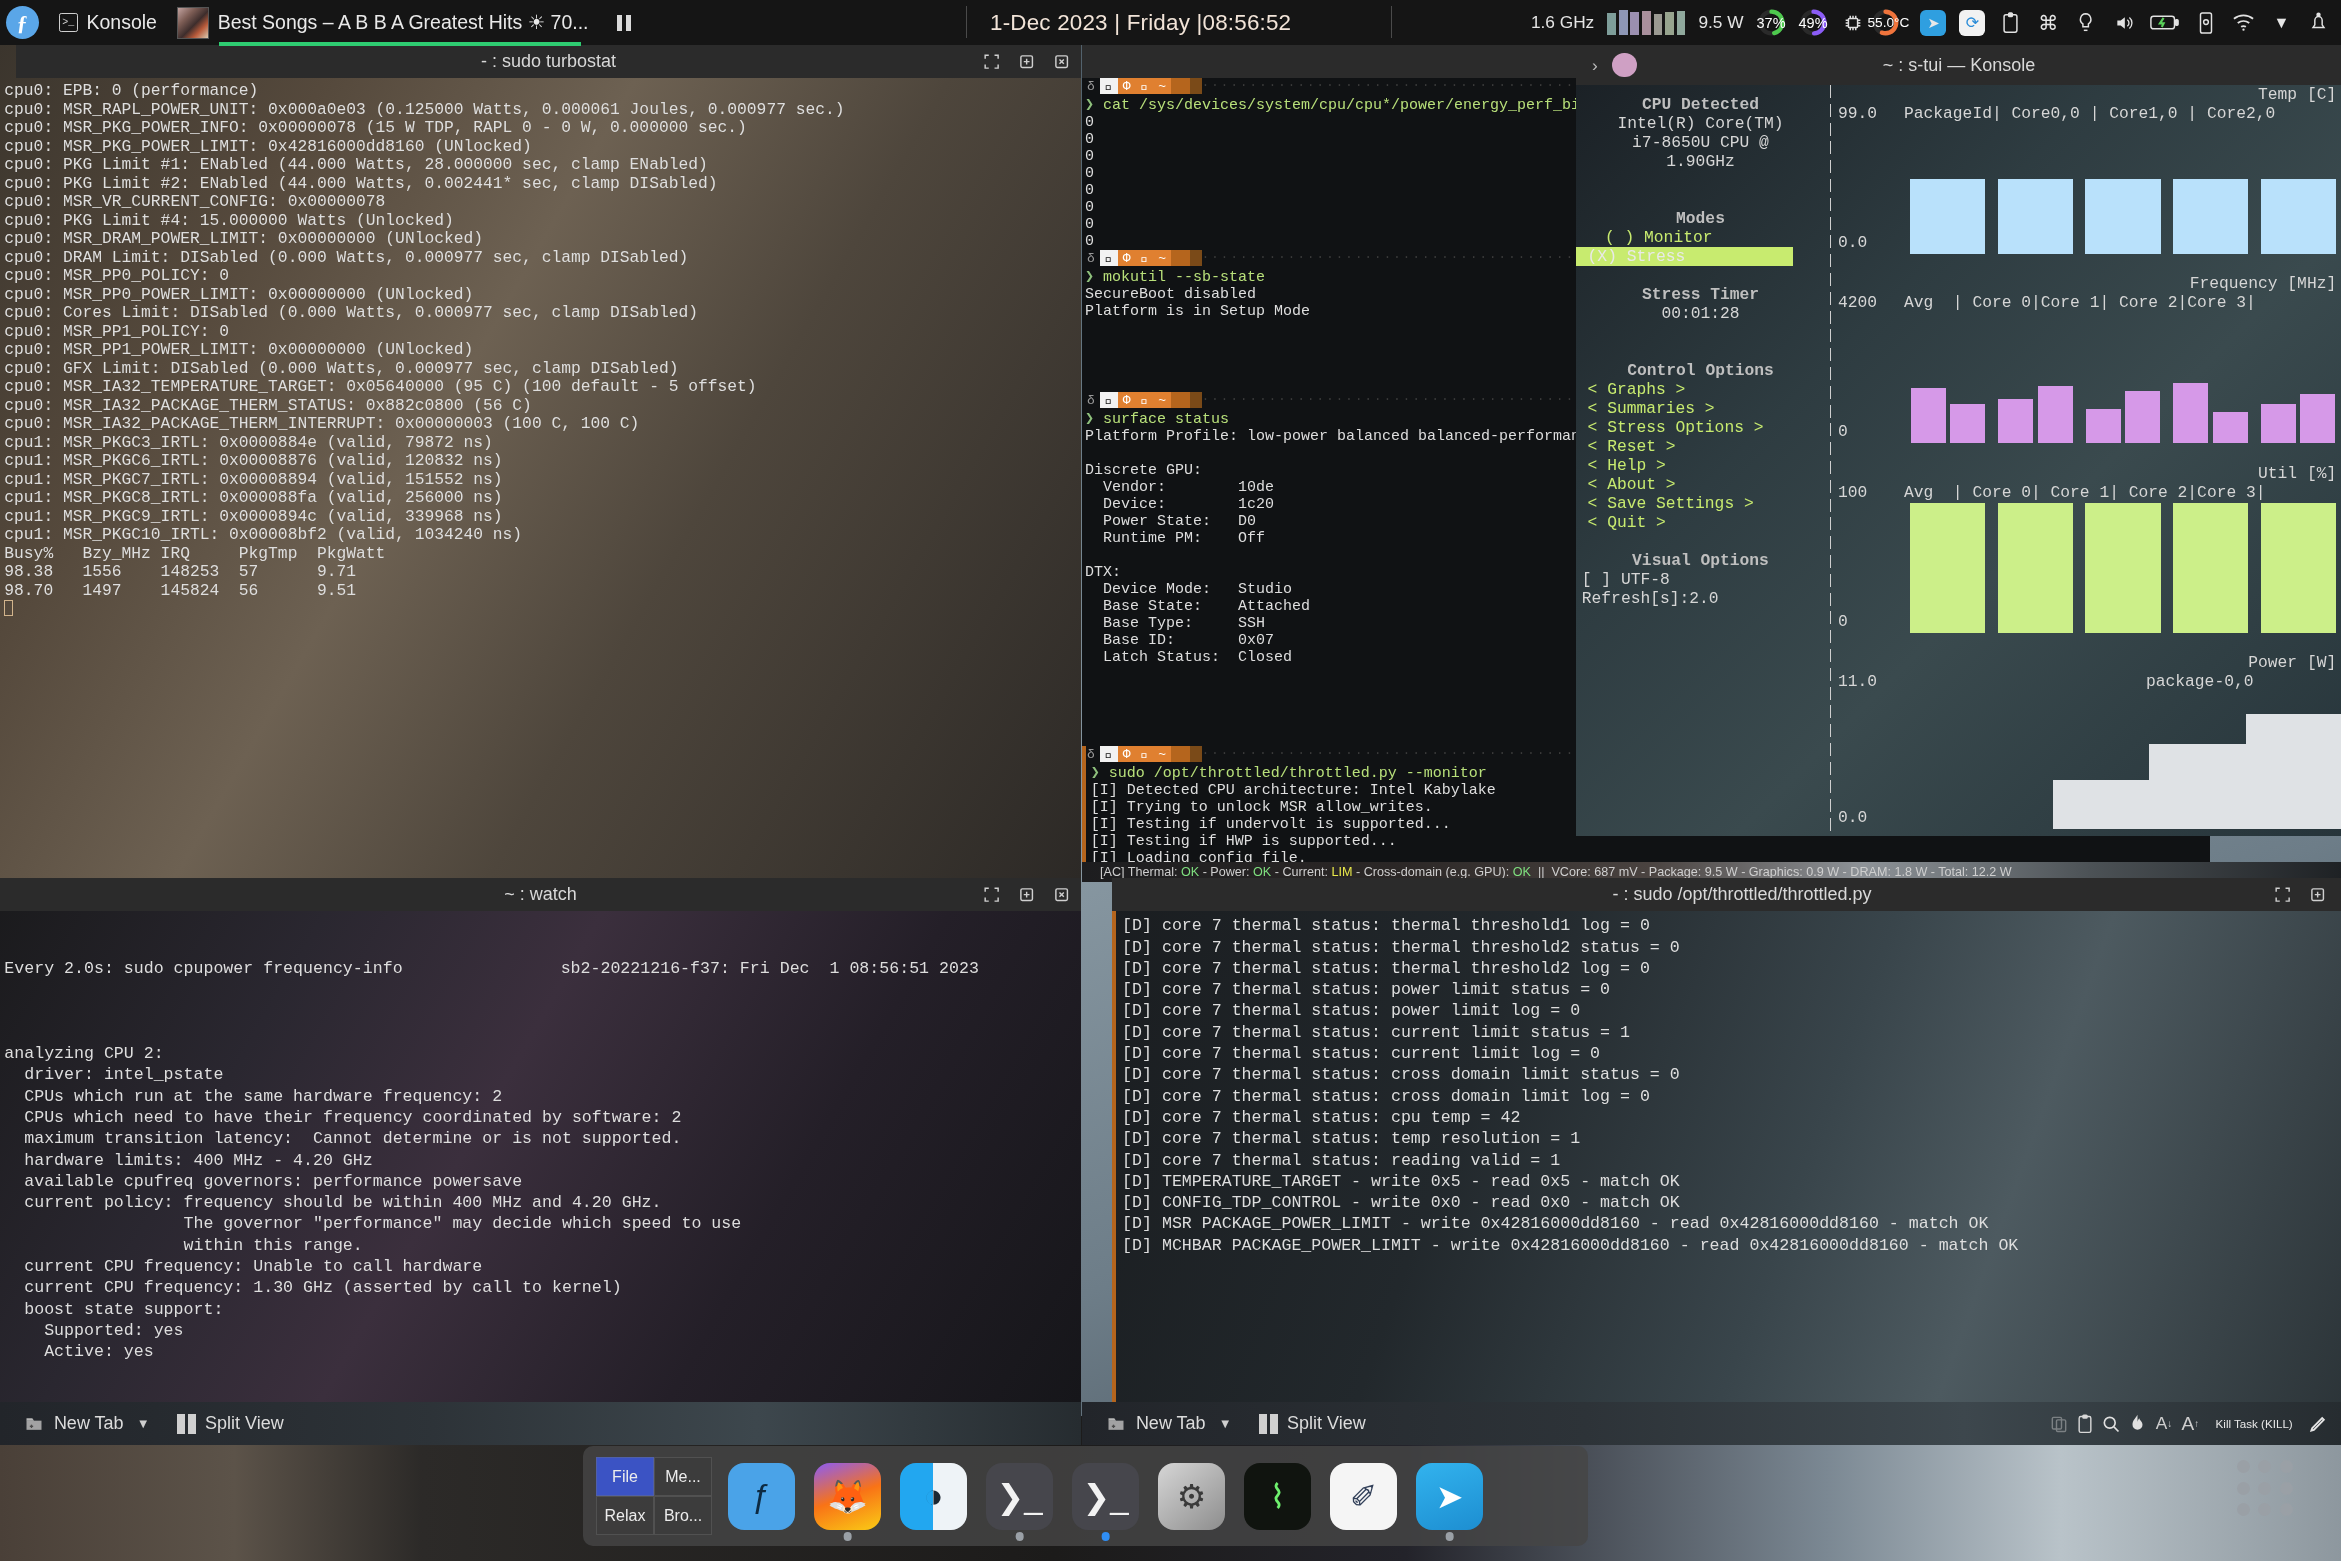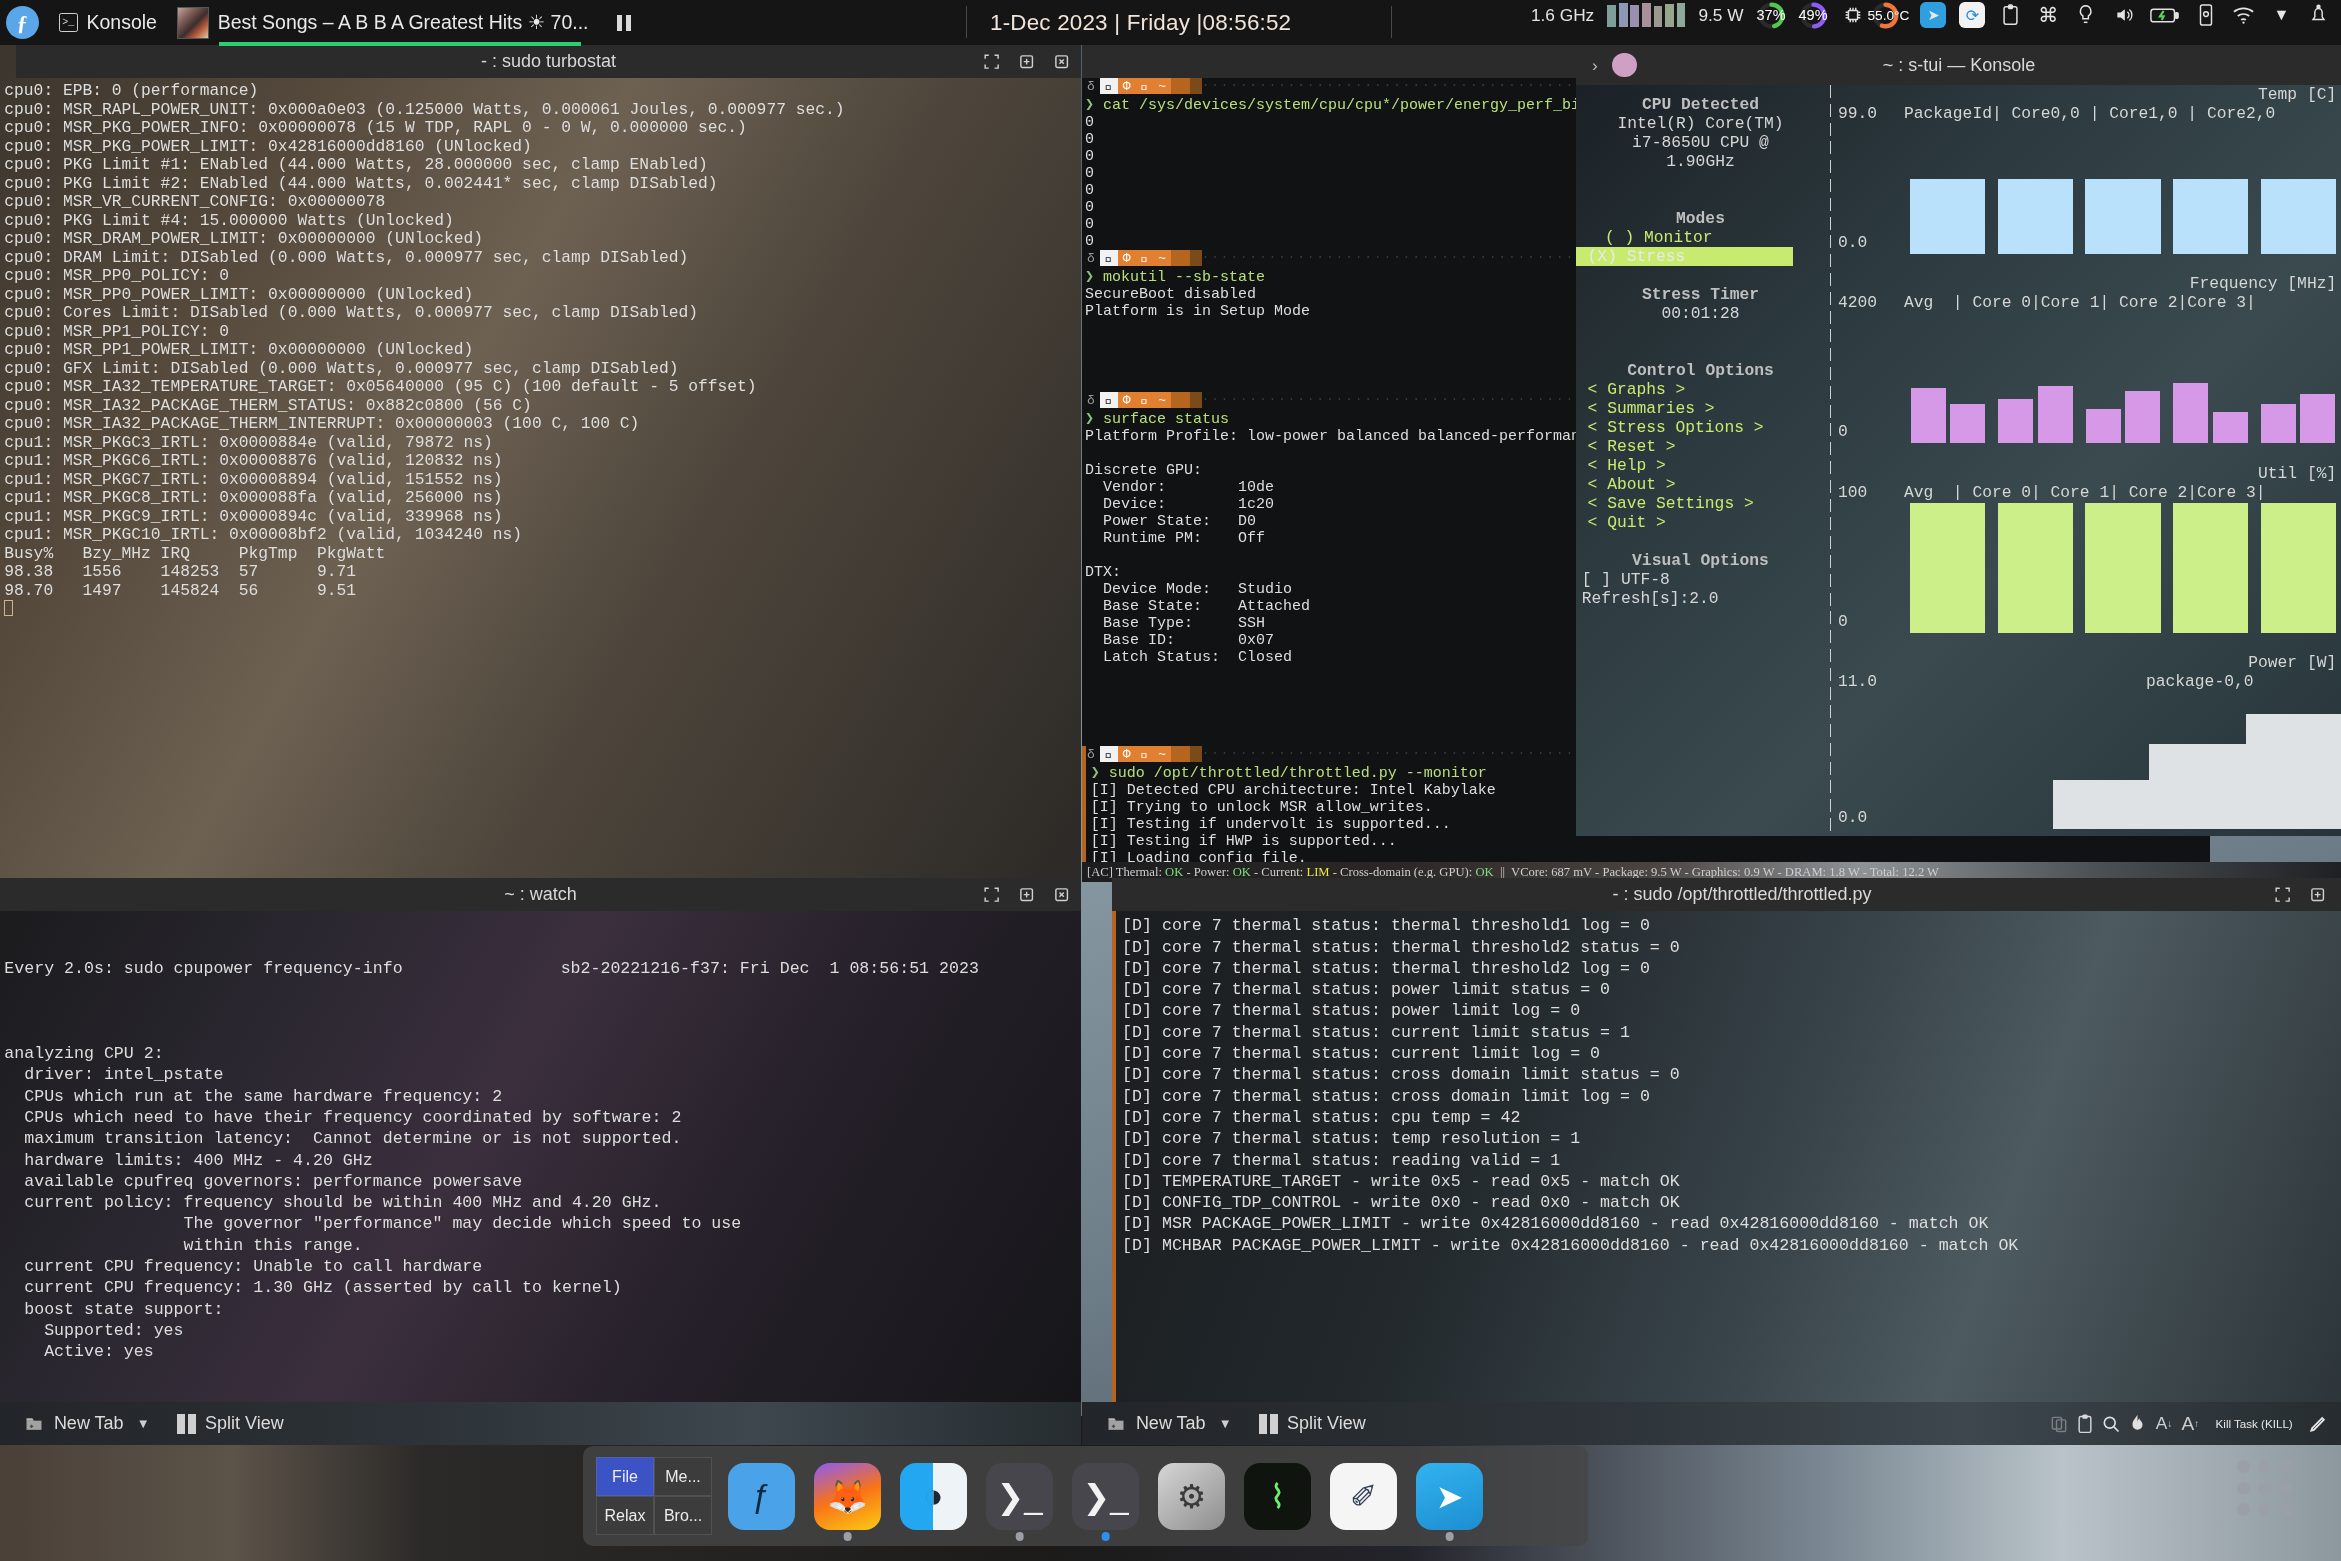--- a/index.html
+++ b/index.html
@@ -30,21 +30,21 @@
       background:linear-gradient(135deg,#c2a3a0 0%,#7d5d55 30%,#3d2d2c 55%,#b85a3a 75%,#d9c9b0 100%);
       border:0.7px solid #555; }
   .tp-underline { position:absolute; left:12%; right:4%; bottom:-4.3px; height:4.3px; background:#2ecc71; }
   .pause-ico { display:flex; gap:3.6px; margin-left:19px; }
   .pause-ico i { display:block; width:5px; height:16px; background:#dadada; }
 
   #tp-clock { position:absolute; left:990px; top:10px; font-size:22.4px; color:#f2e4d8; letter-spacing:0.2px;}
   #tp-clock b { font-weight:normal; }
   .tp-divider { position:absolute; top:5.8px; width:0.7px; height:32px; background:#4a4a4a; }
 
-  .tp-right { position:absolute; right:4.3px; top:0; height:30px; display:flex; align-items:center; gap:0; }
+  .tp-right { position:absolute; right:4.3px; top:0; height:30px; display:flex; align-items:flex-start; gap:0; }
   .tr-item { display:flex; align-items:center; gap:4.3px; padding:0 6.5px; height:45px; }
   .tr-text { font-size:17.3px; color:#e4e4e4; }
   .sysbars { display:flex; align-items:flex-end; gap:2.9px; height:24.6px; }
   .sysbars i { display:block; width:8.7px; }
   .ringpct { position:relative; width:29px; height:29px; display:flex; align-items:center; justify-content:center;}
   .ringpct svg { position:absolute; inset:0; }
   .ringpct span { font-size:14.5px; color:#fff; z-index:2; }
   .tr-ico { width:24.6px; height:24.6px; display:flex; align-items:center; justify-content:center; color:#e6e6e6;}
   .tr-ico svg { display:block; }
   .appico { width:26px;height:26px;border-radius:5.8px;display:flex;align-items:center;justify-content:center;}
@@ -108,22 +108,22 @@
   #win-watch .term { font-size:16.6px; line-height:21.3px; }
 
   
   #win-throttle { left:1112px; top:878px; width:1260px; height:524px;
       background:linear-gradient(110deg,#1a1d20 0%,#22282c 30%,#39454b 55%,#4d5a60 70%,#2a3236 100%); }
   #win-throttle .term { font-size:16.6px; line-height:21.3px; }
 
   
   #statusstrip { position:absolute; left:1082px; top:862px; width:1260px; height:20px;
       background:linear-gradient(90deg,#1d1d1f 0%,#2b2726 25%,#4a4340 45%,#8e9398 62%,#4c5256 80%,#1e2124 100%);
-      font-family:Liberation Serif, serif; font-size:12.6px; color:#cfcfcf;
-      display:flex; align-items:center; padding-left:5px; white-space:pre;}
+      font-family:Liberation Sans, sans-serif; font-size:12.6px; color:#cfcfcf;
+      display:flex; align-items:center; padding-left:18px; white-space:pre;}
   .ok { color:#7fe07f;text-align:center; } .lim { color:#e8e84a; }
 
   
   .konsole-bar { position:absolute; height:43px; display:flex; align-items:center;
       background:linear-gradient(90deg,#22252a 0%,#2d3338 40%,#3d474d 70%,#262c30 100%); }
   #bar-left { left:0; top:1402px; width:1081px; padding-left:11.6px; }
   #bar-right { left:1082px; top:1402px; width:1260px; padding-left:11.6px; }
   .kb-item { display:flex; align-items:center; gap:8.7px; padding:0 11.6px; }
   .kb-item .lbl { font-size:18px; color:#dcdcdc; }
   .kb-ico { width:22px;height:22px;display:flex;align-items:center;justify-content:center;color:#cfcfcf;}

